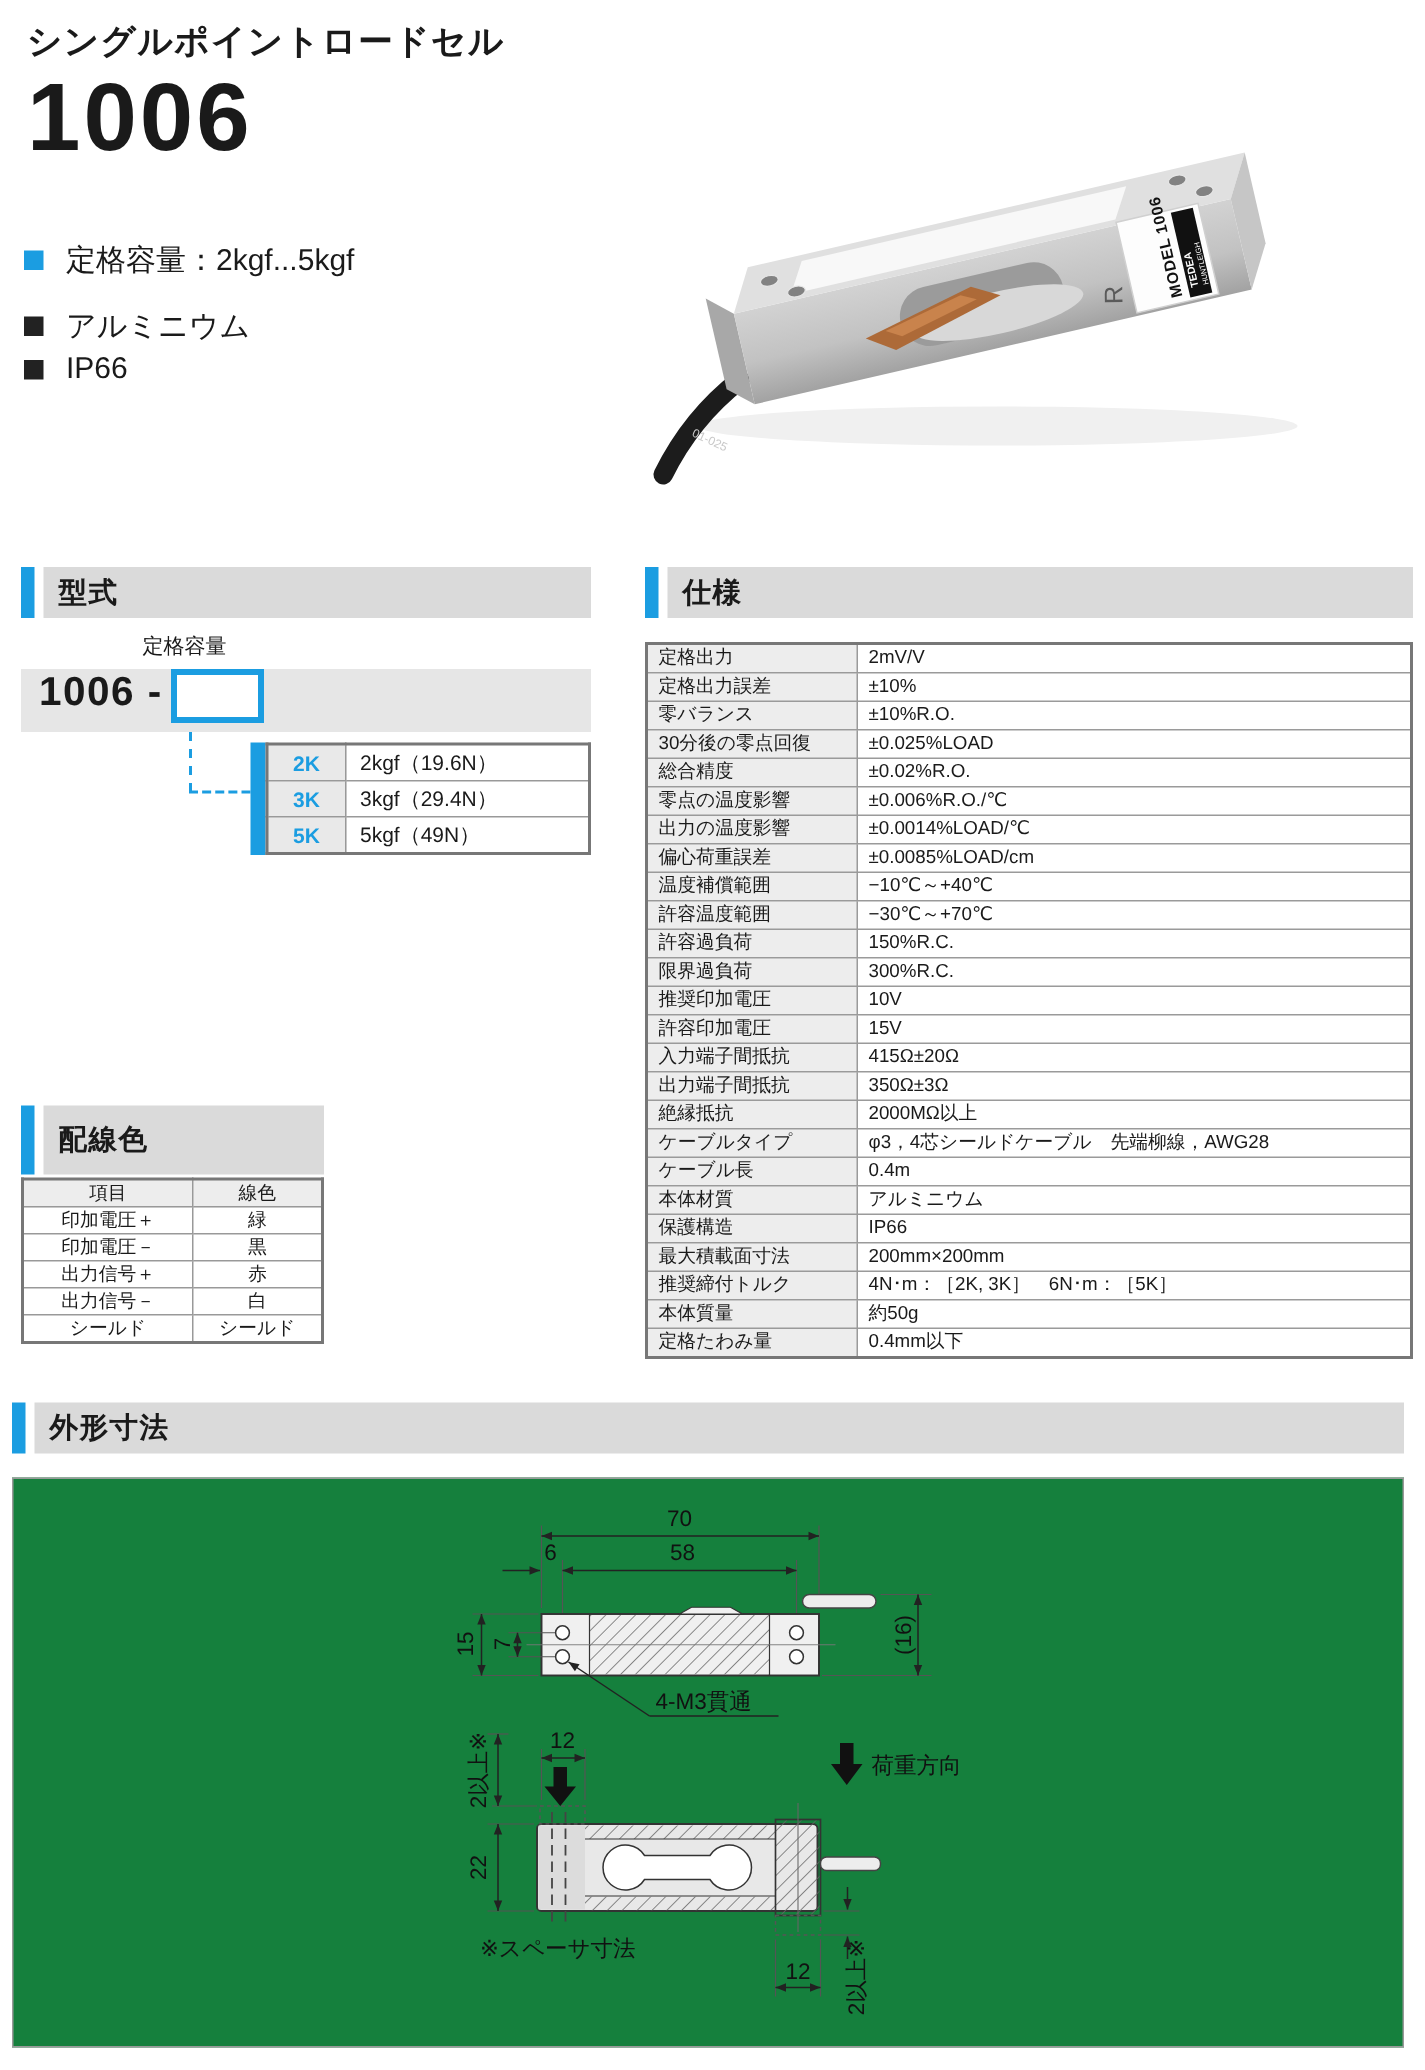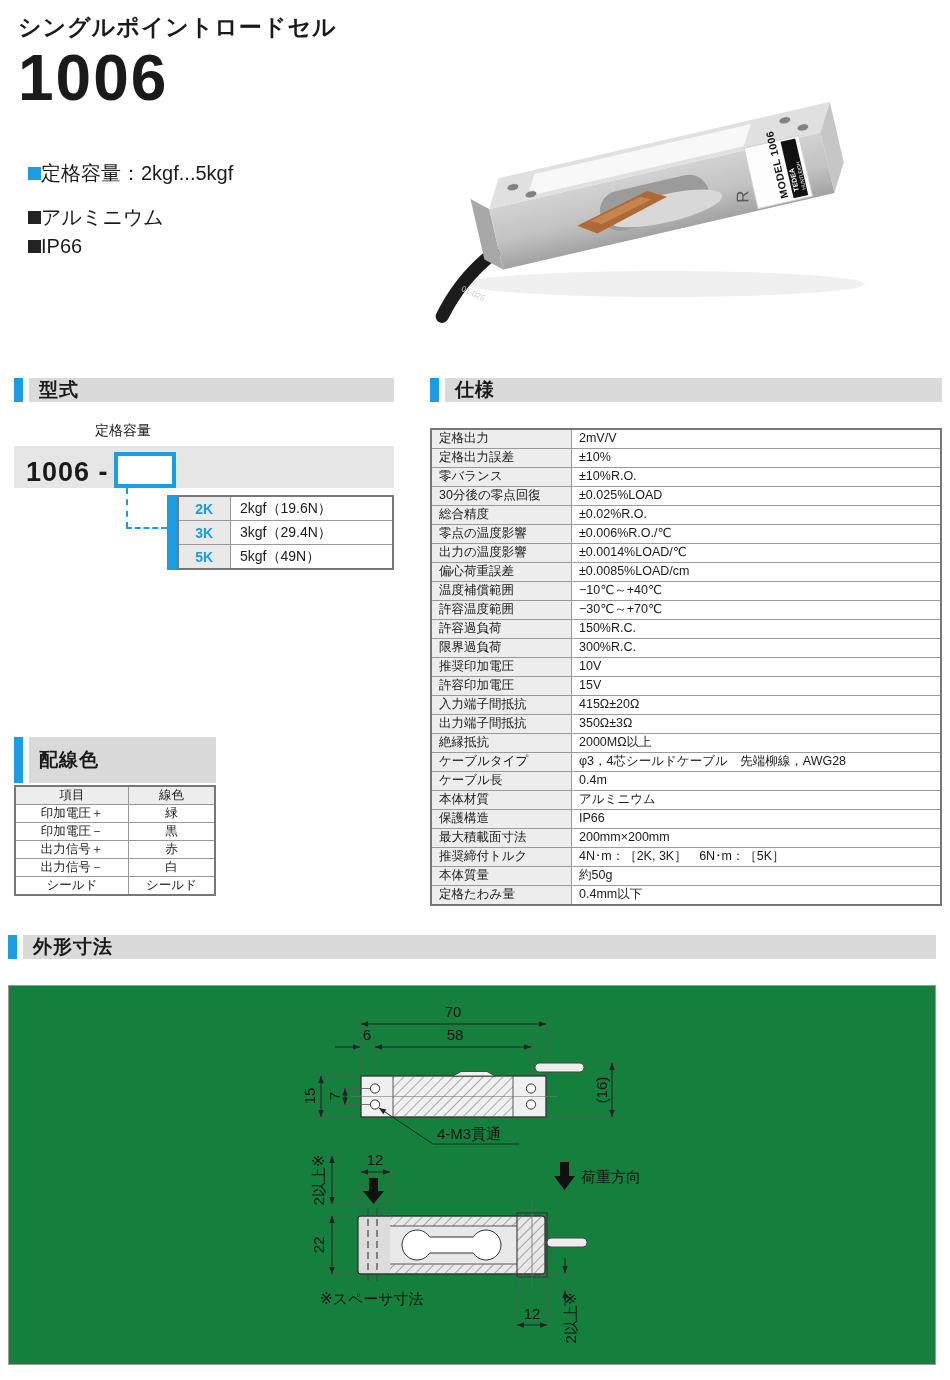--- a/index.html
+++ b/index.html
@@ -8,40 +8,40 @@
     font-family:"Liberation Sans","DejaVu Sans",sans-serif;color:#1a1a1a;
     overflow:hidden;
   }
   :root{--blue:#1B9DE1;--hdrgray:#dadada;--cellgray:#ededed;}
 
   
   .page-head{position:absolute;left:18px;top:12px;width:400px;}
   .category{font-size:23px;font-weight:600;letter-spacing:1px;}
   .model-big{font-size:64px;font-weight:800;line-height:1.05;letter-spacing:2px;margin-top:2px;}
   .feature-list{position:absolute;left:16px;top:160px;width:400px;}
-  .feature{display:flex;align-items:center;font-size:20px;position:absolute;left:12px;white-space:nowrap;}
+  .feature{display:flex;align-items:center;gap:15px;font-size:20px;position:absolute;left:0;white-space:nowrap;}
   .feature .sq{width:13px;height:13px;flex:0 0 13px;}
   .feature:nth-child(1){top:0;}
   .feature:nth-child(2){top:44px;}
   .feature:nth-child(3){top:75px;}
 
   
   .photo{position:absolute;left:400px;top:42px;width:545px;height:295px;}
 
   
-  .sec-header{display:flex;height:24px;}
+  .sec-header{display:flex;height:34px;}
   .sec-header .accent{width:9px;background:var(--blue);}
   .sec-header .bar{flex:1;background:var(--hdrgray);margin-left:6px;display:flex;align-items:center;
     font-size:19px;font-weight:bold;padding-left:10px;letter-spacing:1px;}
 
   
   .model-section{position:absolute;left:14px;top:378px;width:380px;}
   .capacity-label{position:absolute;left:81px;top:44px;font-size:14px;}
   .model-bar{position:absolute;left:0;top:68px;width:380px;height:42px;background:#e6e6e6;
-    display:flex;align-items:flex-end;}
+    display:flex;align-items:flex-start;}
   .model-prefix{font-size:27px;font-weight:bold;padding-left:12px;letter-spacing:1px;}
   .model-box{width:54px;height:28px;background:#fff;border:4px solid var(--blue);margin-left:5px;}
   .conn-v{position:absolute;left:112px;top:110px;height:40px;border-left:2px dashed var(--blue);}
   .conn-h{position:absolute;left:112px;top:149px;width:41px;border-top:2px dashed var(--blue);}
   .opt-wrap{position:absolute;left:153px;top:117px;display:flex;}
   .opt-accent{width:10px;background:var(--blue);}
   table{border-collapse:collapse;border-radius:29px;}
   .opt-table{border:2px solid #777;}
   .opt-table td{border:1px solid #999;height:21px;font-size:14px;vertical-align:middle;}
   .opt-table td.code{width:52px;text-align:center;background:#e9e9e9;color:var(--blue);font-weight:bold;}

